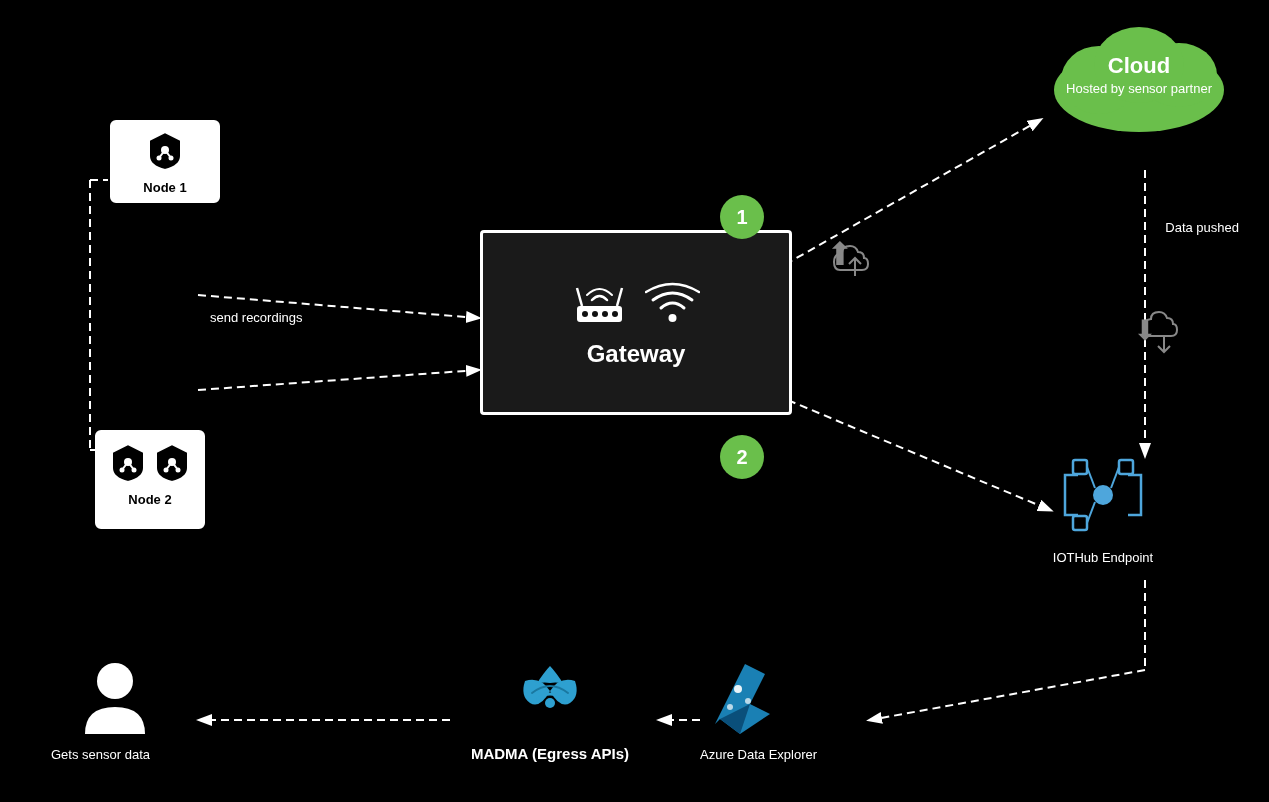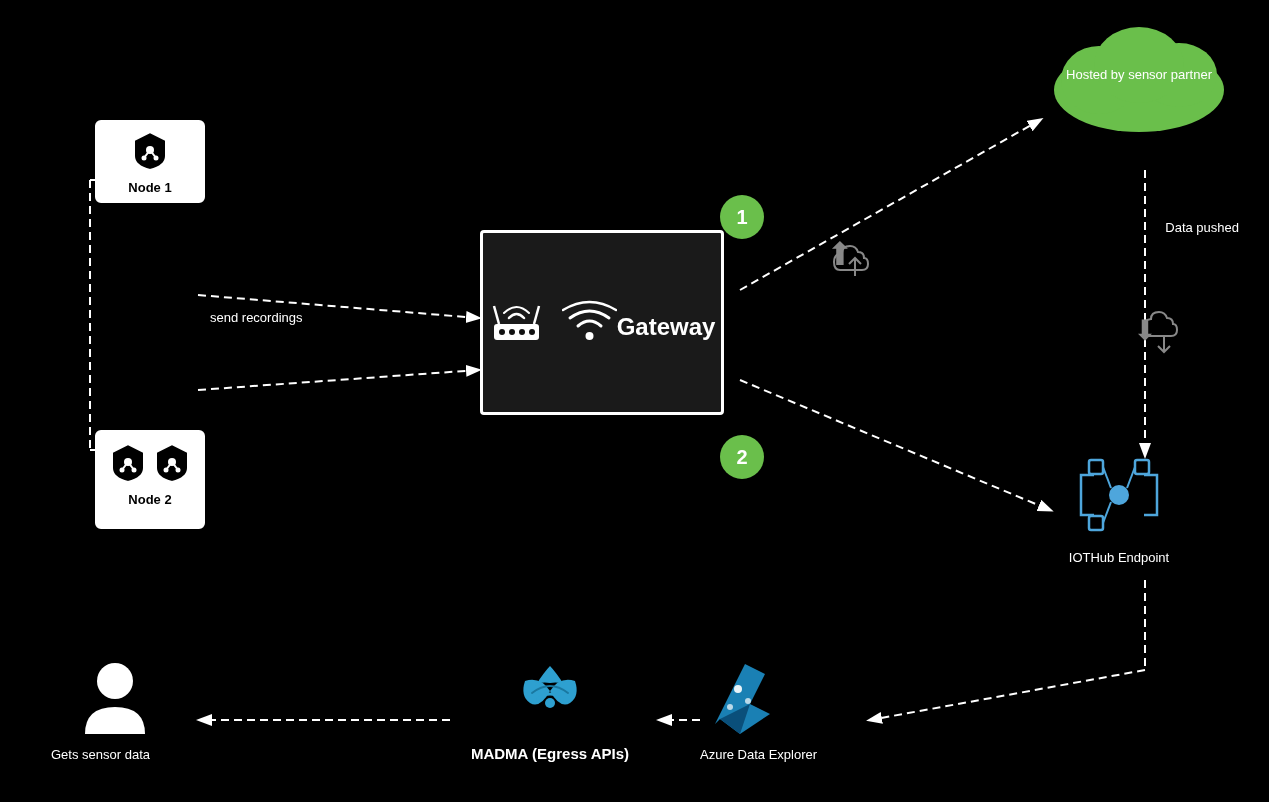--- a/index.html
+++ b/index.html
@@ -66,24 +66,24 @@
       color: #000;
       margin-top: 4px;
     }
 
     
     .gateway-box {
       position: absolute;
       background: #1a1a1a;
       border: 3px solid #fff;
       border-radius: 4px;
-      width: 244px;
+      width: 312px;
       height: 185px;
       display: flex;
-      flex-direction: row;
+      flex-direction: column;
       align-items: center;
       justify-content: center;
       top: 230px;
       left: 480px;
     }
     .gateway-label {
       font-size: 24px;
       font-weight: bold;
       color: #fff;
       margin-top: 8px;
@@ -117,21 +117,21 @@
     
     .label-text {
       position: absolute;
       color: #fff;
       font-size: 13px;
     }
 
     
     .iothub-container {
       position: absolute;
-      right: 80px;
+      right: 96px;
       top: 450px;
       text-align: center;
       width: 140px;
     }
     .iothub-label {
       font-size: 13px;
       color: #fff;
       margin-top: 6px;
     }
 
@@ -228,28 +228,29 @@
 
   <div class="cloud-container">
     <div class="cloud-shape">
       <svg viewBox="0 0 200 130" width="200" height="130">
         <ellipse cx="100" cy="80" rx="85" ry="42" fill="#6abf4b"></ellipse>
         <ellipse cx="60" cy="70" rx="38" ry="34" fill="#6abf4b"></ellipse>
         <ellipse cx="140" cy="65" rx="38" ry="32" fill="#6abf4b"></ellipse>
         <ellipse cx="100" cy="55" rx="45" ry="38" fill="#6abf4b"></ellipse>
       </svg>
       <div class="cloud-text">
+        <div>Cloud</div>
         <div class="cloud-subtext">Hosted by sensor partner</div>
       </div>
     </div>
   </div>
 
   <div class="label-text" style="right: 30px; top: 220px;">Data pushed</div>
 
-  <div class="node-box" style="top: 120px; left: 95px;">
+  <div class="node-box" style="top: 120px; left: 110px;">
     <svg width="40" height="42" viewBox="0 0 40 42">
       <path d="M20 2 L36 10 L36 26 Q36 36 20 40 Q4 36 4 26 L4 10 Z" fill="#000" stroke="#fff" stroke-width="2"></path>
       <circle cx="20" cy="20" r="4" fill="#fff"></circle>
       <path d="M14 28 L20 20 L26 28" fill="none" stroke="#fff" stroke-width="2"></path>
       <circle cx="14" cy="28" r="2.5" fill="#fff"></circle>
       <circle cx="26" cy="28" r="2.5" fill="#fff"></circle>
     </svg>
     <div class="node-label">Node 1</div>
   </div>
 

